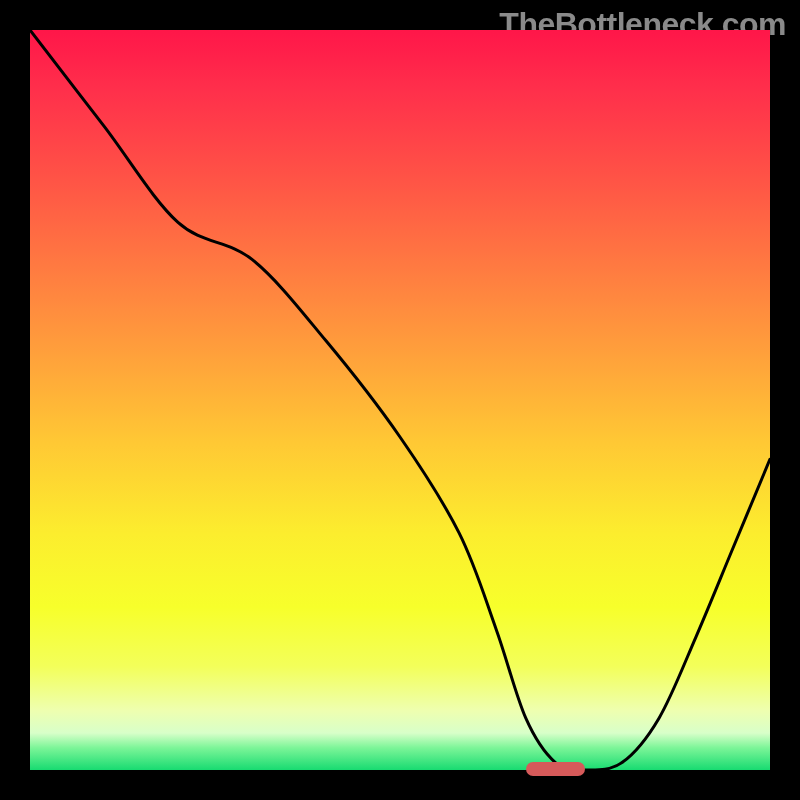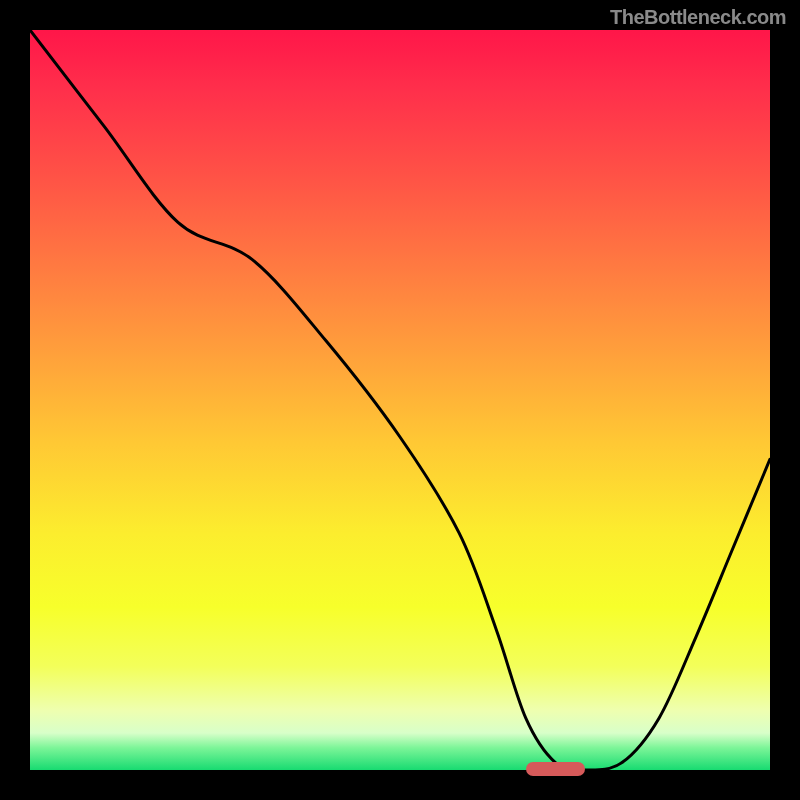--- a/index.html
+++ b/index.html
@@ -16,21 +16,21 @@
     top: 0;
     width: 800px;
     height: 800px;
     background: #000;
   }
   .watermark {
     position: absolute;
     top: 6px;
     right: 14px;
     font-family: Arial, Helvetica, sans-serif;
-    font-size: 20px;
+    font-size: 32px;
     font-weight: bold;
     color: #8a8a8a;
     letter-spacing: -0.5px;
   }
   .plot {
     position: absolute;
     left: 30px;
     top: 30px;
     width: 740px;
     height: 740px;

